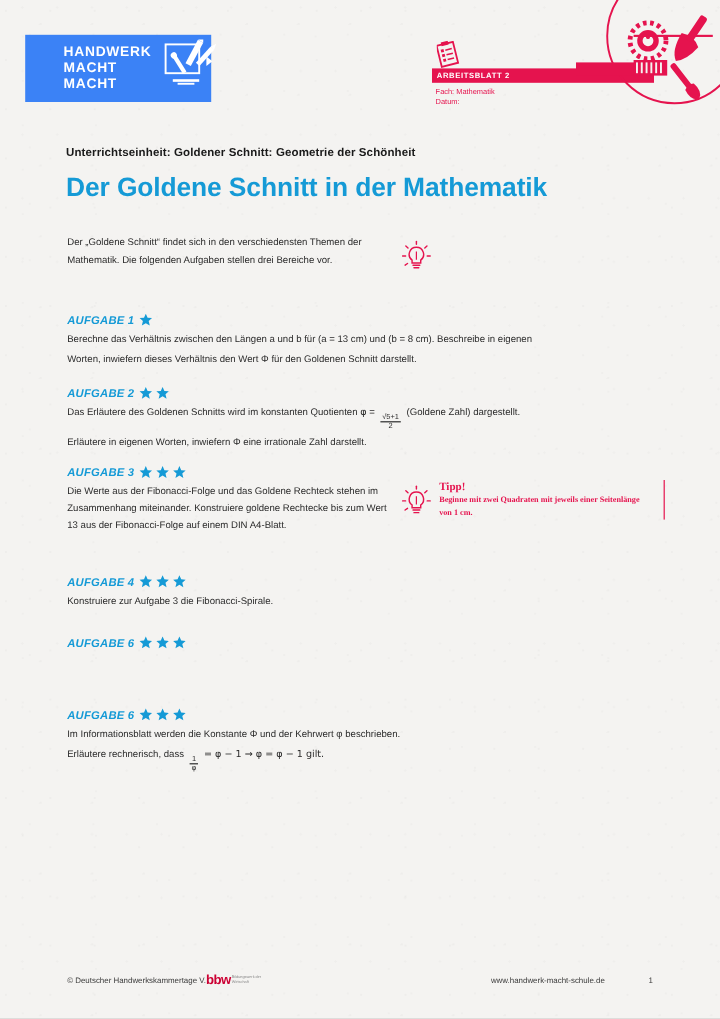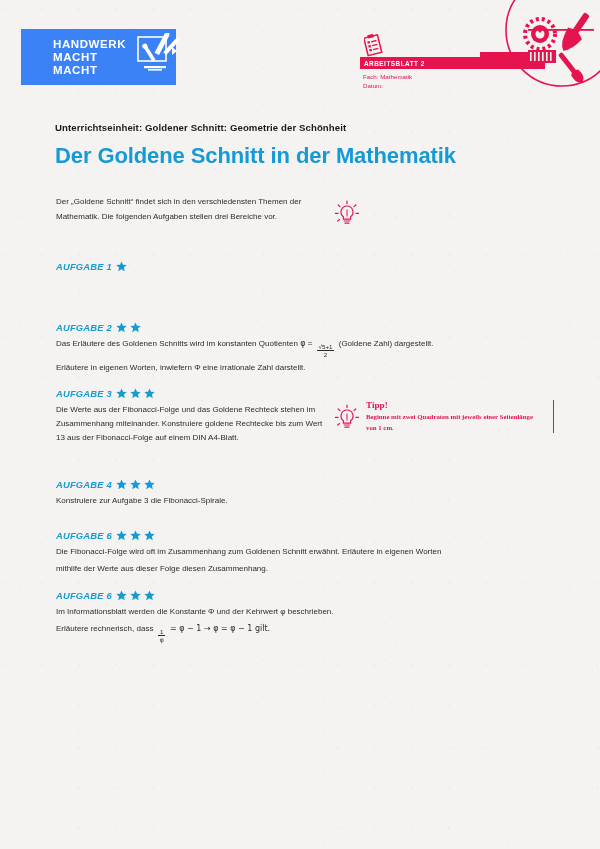--- a/index.html
+++ b/index.html
@@ -361,20 +361,24 @@
 
   <div class="task" id="task-1">
     <div class="task-head">
       <span class="task-label">AUFGABE 1</span>
       <span class="stars">
         <svg width="11" height="11" viewBox="0 0 11 11">
             <polygon points="5.5,0.4 7,3.8 10.7,4.1 7.9,6.6 8.8,10.3 5.5,8.3 2.2,10.3 3.1,6.6 0.3,4.1 4,3.8" fill="#159ad6"></polygon>
           </svg>
       </span>
     </div>
+    <div class="task-body">
+      <div>Berechne das Verhältnis zwischen den Längen a und b für (a = 13 cm) und (b = 8 cm). Beschreibe in eigenen</div>
+      <div class="line2">Worten, inwiefern dieses Verhältnis den Wert Φ für den Goldenen Schnitt darstellt.</div>
+    </div>
   </div>
 
   <div class="task" id="task-2">
     <div class="task-head">
       <span class="task-label">AUFGABE 2</span>
       <span class="stars">
         <svg width="11" height="11" viewBox="0 0 11 11">
             <polygon points="5.5,0.4 7,3.8 10.7,4.1 7.9,6.6 8.8,10.3 5.5,8.3 2.2,10.3 3.1,6.6 0.3,4.1 4,3.8" fill="#159ad6"></polygon>
           </svg>
         <svg width="11" height="11" viewBox="0 0 11 11">
@@ -464,24 +468,20 @@
             <polygon points="5.5,0.4 7,3.8 10.7,4.1 7.9,6.6 8.8,10.3 5.5,8.3 2.2,10.3 3.1,6.6 0.3,4.1 4,3.8" fill="#159ad6"></polygon>
           </svg>
         <svg width="11" height="11" viewBox="0 0 11 11">
             <polygon points="5.5,0.4 7,3.8 10.7,4.1 7.9,6.6 8.8,10.3 5.5,8.3 2.2,10.3 3.1,6.6 0.3,4.1 4,3.8" fill="#159ad6"></polygon>
           </svg>
         <svg width="11" height="11" viewBox="0 0 11 11">
             <polygon points="5.5,0.4 7,3.8 10.7,4.1 7.9,6.6 8.8,10.3 5.5,8.3 2.2,10.3 3.1,6.6 0.3,4.1 4,3.8" fill="#159ad6"></polygon>
           </svg>
       </span>
     </div>
-    <div class="task-body">
-      <div>Die Fibonacci-Folge wird oft im Zusammenhang zum Goldenen Schnitt erwähnt. Erläutere in eigenen Worten</div>
-      <div class="line2">mithilfe der Werte aus dieser Folge diesen Zusammenhang.</div>
-    </div>
   </div>
 
   <div class="task" id="task-6">
     <div class="task-head">
       <span class="task-label">AUFGABE 6</span>
       <span class="stars">
         <svg width="11" height="11" viewBox="0 0 11 11">
             <polygon points="5.5,0.4 7,3.8 10.7,4.1 7.9,6.6 8.8,10.3 5.5,8.3 2.2,10.3 3.1,6.6 0.3,4.1 4,3.8" fill="#159ad6"></polygon>
           </svg>
         <svg width="11" height="11" viewBox="0 0 11 11">
@@ -498,13 +498,25 @@
         <span>Erläutere rechnerisch, dass</span>
         <span class="frac">
           <span class="num">1</span>
           <span class="den phi">φ</span>
         </span>
         <span class="phi">= φ − 1 → φ = φ − 1 gilt.</span>
       </div>
     </div>
   </div>
 
+  <div class="footer">
+    <span>© Deutscher Handwerkskammertage V.</span>
+    <span class="bbw">
+      <span class="bbw-main">bbw</span>
+      <span class="bbw-sub">
+        <span style="display:block">Bildungswerk der</span>
+        <span style="display:block">Wirtschaft</span>
+      </span>
+    </span>
+    <span class="url">www.handwerk-macht-schule.de</span>
+    <span class="page-num">1</span>
+  </div>
 </div>
 
 </body></html>

